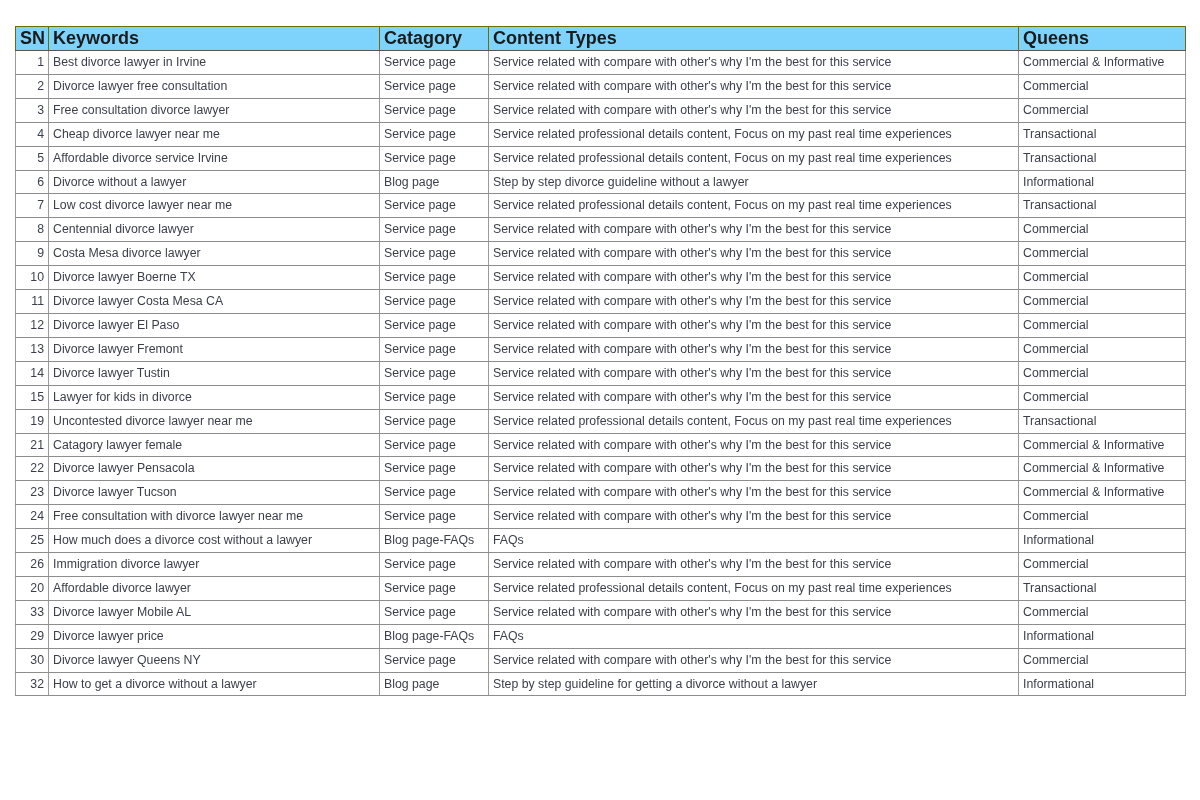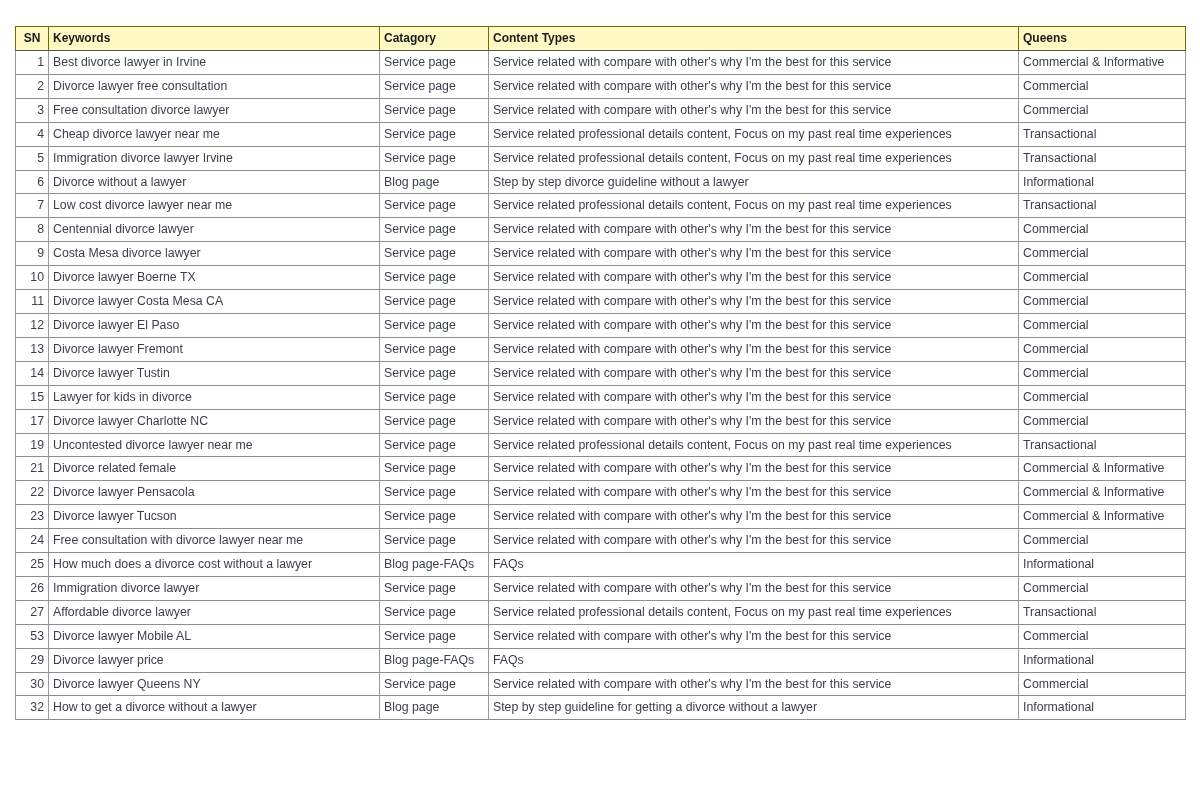--- a/index.html
+++ b/index.html
@@ -33,24 +33,24 @@
     padding: 0 4px;
     height: 22.9px;
     line-height: 22.9px;
     white-space: nowrap;
     overflow: hidden;
     text-overflow: clip;
     vertical-align: middle;
     background: #ffffff;
   }
   table.kw-table thead th {
-    background: #fef9c3;
+    background: #7dd3fc;
     color: #1b1b1b;
     font-weight: bold;
-    font-size: 12px;
+    font-size: 18px;
     border: 1px solid #6d6d00;
     border-bottom: 1px solid #555555;
     height: 23px;
     line-height: 23px;
     text-align: left;
     margin-top: 40px;
   }
   table.kw-table thead th.c-sn {
     text-align: center;
   }
@@ -111,21 +111,21 @@
         </tr>
         <tr>
           <td class="c-sn">4</td>
           <td class="c-kw">Cheap divorce lawyer near me</td>
           <td class="c-cat">Service page</td>
           <td class="c-ct">Service related professional details content, Focus on my past real time experiences</td>
           <td class="c-int">Transactional</td>
         </tr>
         <tr>
           <td class="c-sn">5</td>
-          <td class="c-kw">Immigration divorce lawyer Irvine</td>
+          <td class="c-kw">Affordable divorce service Irvine</td>
           <td class="c-cat">Service page</td>
           <td class="c-ct">Service related professional details content, Focus on my past real time experiences</td>
           <td class="c-int">Transactional</td>
         </tr>
         <tr>
           <td class="c-sn">6</td>
           <td class="c-kw">Divorce without a lawyer</td>
           <td class="c-cat">Blog page</td>
           <td class="c-ct">Step by step divorce guideline without a lawyer</td>
           <td class="c-int">Informational</td>
@@ -187,36 +187,29 @@
           <td class="c-int">Commercial</td>
         </tr>
         <tr>
           <td class="c-sn">15</td>
           <td class="c-kw">Lawyer for kids in divorce</td>
           <td class="c-cat">Service page</td>
           <td class="c-ct">Service related with compare with other's why I'm the best for this service</td>
           <td class="c-int">Commercial</td>
         </tr>
         <tr>
-          <td class="c-sn">17</td>
-          <td class="c-kw">Divorce lawyer Charlotte NC</td>
-          <td class="c-cat">Service page</td>
-          <td class="c-ct">Service related with compare with other's why I'm the best for this service</td>
-          <td class="c-int">Commercial</td>
-        </tr>
-        <tr>
           <td class="c-sn">19</td>
           <td class="c-kw">Uncontested divorce lawyer near me</td>
           <td class="c-cat">Service page</td>
           <td class="c-ct">Service related professional details content, Focus on my past real time experiences</td>
           <td class="c-int">Transactional</td>
         </tr>
         <tr>
           <td class="c-sn">21</td>
-          <td class="c-kw">Divorce related female</td>
+          <td class="c-kw">Catagory lawyer female</td>
           <td class="c-cat">Service page</td>
           <td class="c-ct">Service related with compare with other's why I'm the best for this service</td>
           <td class="c-int">Commercial &amp; Informative</td>
         </tr>
         <tr>
           <td class="c-sn">22</td>
           <td class="c-kw">Divorce lawyer Pensacola</td>
           <td class="c-cat">Service page</td>
           <td class="c-ct">Service related with compare with other's why I'm the best for this service</td>
           <td class="c-int">Commercial &amp; Informative</td>
@@ -243,28 +236,28 @@
           <td class="c-int">Informational</td>
         </tr>
         <tr>
           <td class="c-sn">26</td>
           <td class="c-kw">Immigration divorce lawyer</td>
           <td class="c-cat">Service page</td>
           <td class="c-ct">Service related with compare with other's why I'm the best for this service</td>
           <td class="c-int">Commercial</td>
         </tr>
         <tr>
-          <td class="c-sn">27</td>
+          <td class="c-sn">20</td>
           <td class="c-kw">Affordable divorce lawyer</td>
           <td class="c-cat">Service page</td>
           <td class="c-ct">Service related professional details content, Focus on my past real time experiences</td>
           <td class="c-int">Transactional</td>
         </tr>
         <tr>
-          <td class="c-sn">53</td>
+          <td class="c-sn">33</td>
           <td class="c-kw">Divorce lawyer Mobile AL</td>
           <td class="c-cat">Service page</td>
           <td class="c-ct">Service related with compare with other's why I'm the best for this service</td>
           <td class="c-int">Commercial</td>
         </tr>
         <tr>
           <td class="c-sn">29</td>
           <td class="c-kw">Divorce lawyer price</td>
           <td class="c-cat">Blog page-FAQs</td>
           <td class="c-ct">FAQs</td>

